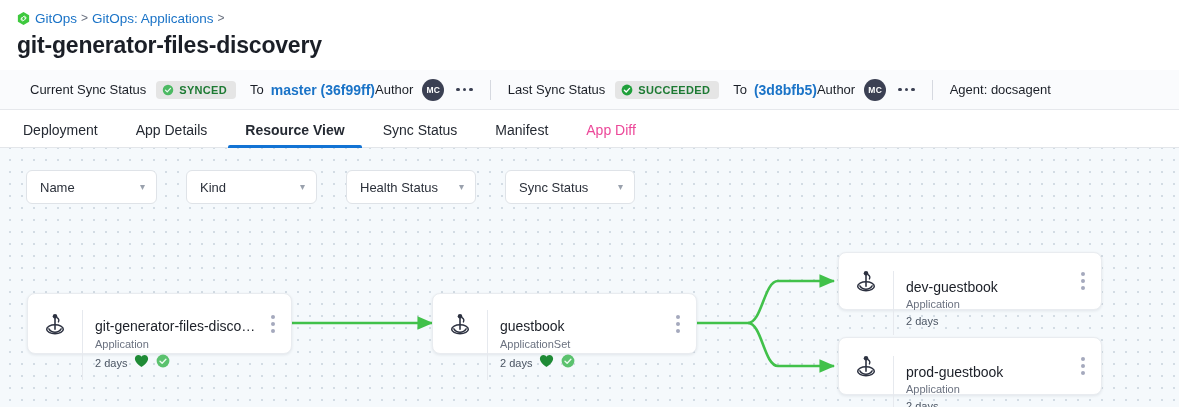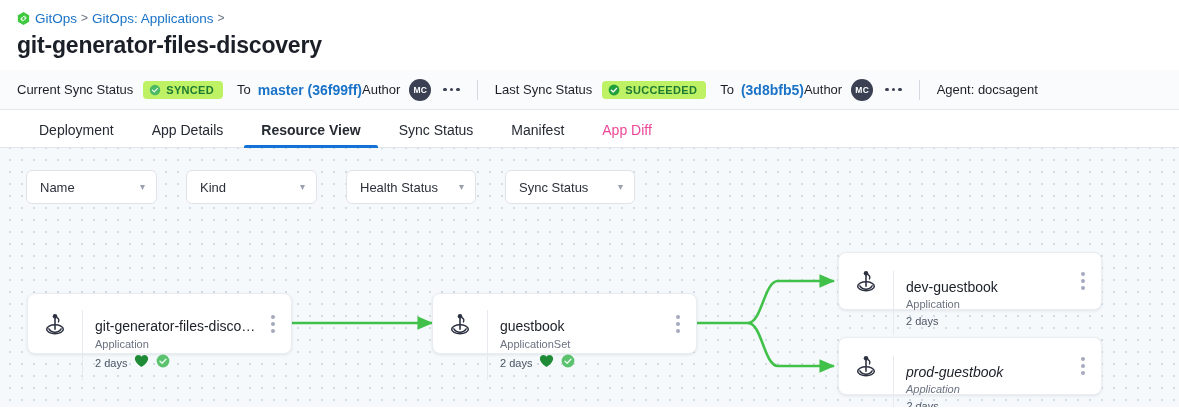--- a/index.html
+++ b/index.html
@@ -25,30 +25,30 @@
   .page-title {
     padding: 6px 0 0 17px;
     font-size: 23px; font-weight: bold; color: #1b1f27;
     letter-spacing: -0.2px;
   }
 
   
   .status-bar {
     display: flex; align-items: center;
     height: 40px; margin-top: 11px;
-    padding-left: 17px;
+    padding-left: 30px;
     background: #fafbfd;
     border-bottom: 1px solid #e6e8ec;
     font-size: 13px; color: #24292f;
     white-space: nowrap;
   }
   .st-label { color: #1b1f27; font-size: 13px; }
   .badge {
     display: inline-flex; align-items: center; gap: 5px;
-    background: #bef264; border-radius: 4px;
+    background: #e5e5e5; border-radius: 4px;
     padding: 3px 9px 3px 6px; margin-left: 10px;
     font-size: 11px; font-weight: bold; color: #1d7a33;
     letter-spacing: 0.3px;
   }
   .badge svg { display:block; }
   .to-word { margin-left: 14px; color:#1b1f27; }
   .rev-link { margin-left: 7px; color: #1a73c7; font-weight: bold; font-size: 14px; text-decoration:none;}
   .author-word { color:#1b1f27; }
   .avatar {
     width: 22px; height: 22px; border-radius: 50%;
@@ -59,21 +59,21 @@
   }
   .dots-h {
     margin-left: 12px; display:flex; gap:3px; align-items:center; cursor:pointer;
   }
   .dots-h i { width:3.5px; height:3.5px; border-radius:50%; background:#3b4053; display:block; }
   .vdiv { width:1px; height:20px; background:#d6d9e0; margin: 0 17px; }
 
   
   .tabs {
     display: flex; align-items: flex-end; gap: 0;
-    height: 38px; padding-left: 20px;
+    height: 38px; padding-left: 4px;
     border-bottom: 1px solid #e3e6ea;
     background:#fff;
   }
   .tab {
     font-size: 14px; color: #252a33;
     padding: 0 19px 10px 19px;
     cursor: pointer; position: relative; line-height: 1;
   }
   .tab.active { font-weight: bold; }
   .tab.active::after {
@@ -330,21 +330,21 @@
           <span class="node-age">2 days</span>
         </div>
       </div>
       <div class="dots-v">
           <i></i>
           <i></i>
           <i></i>
         </div>
     </div>
 
-    <div class="node" style="left:838px; top:189px; width:264px; height:58px;font-style:italic;">
+    <div class="node" style="left:838px; top:189px; width:264px; height:58px;">
       <div class="node-ico">
         <svg width="28" height="28" viewBox="0 0 32 32">
           <ellipse cx="16" cy="22" rx="9.5" ry="5.2" fill="none" stroke="#2c3140" stroke-width="1.7"></ellipse>
           <path d="M9 21.5c1.6 2.6 4.1 3.9 7 3.9s5.4-1.3 7-3.9" fill="none" stroke="#2c3140" stroke-width="1.7" stroke-linecap="round"></path>
           <path d="M16 22V9" stroke="#2c3140" stroke-width="1.8" stroke-linecap="round"></path>
           <circle cx="16" cy="7.2" r="2.6" fill="#2c3140"></circle>
           <path d="M18.3 8.6c2 1.1 2.6 3.3 1.6 5" fill="none" stroke="#2c3140" stroke-width="1.6" stroke-linecap="round"></path>
         </svg>
       </div>
       <div class="node-body">

